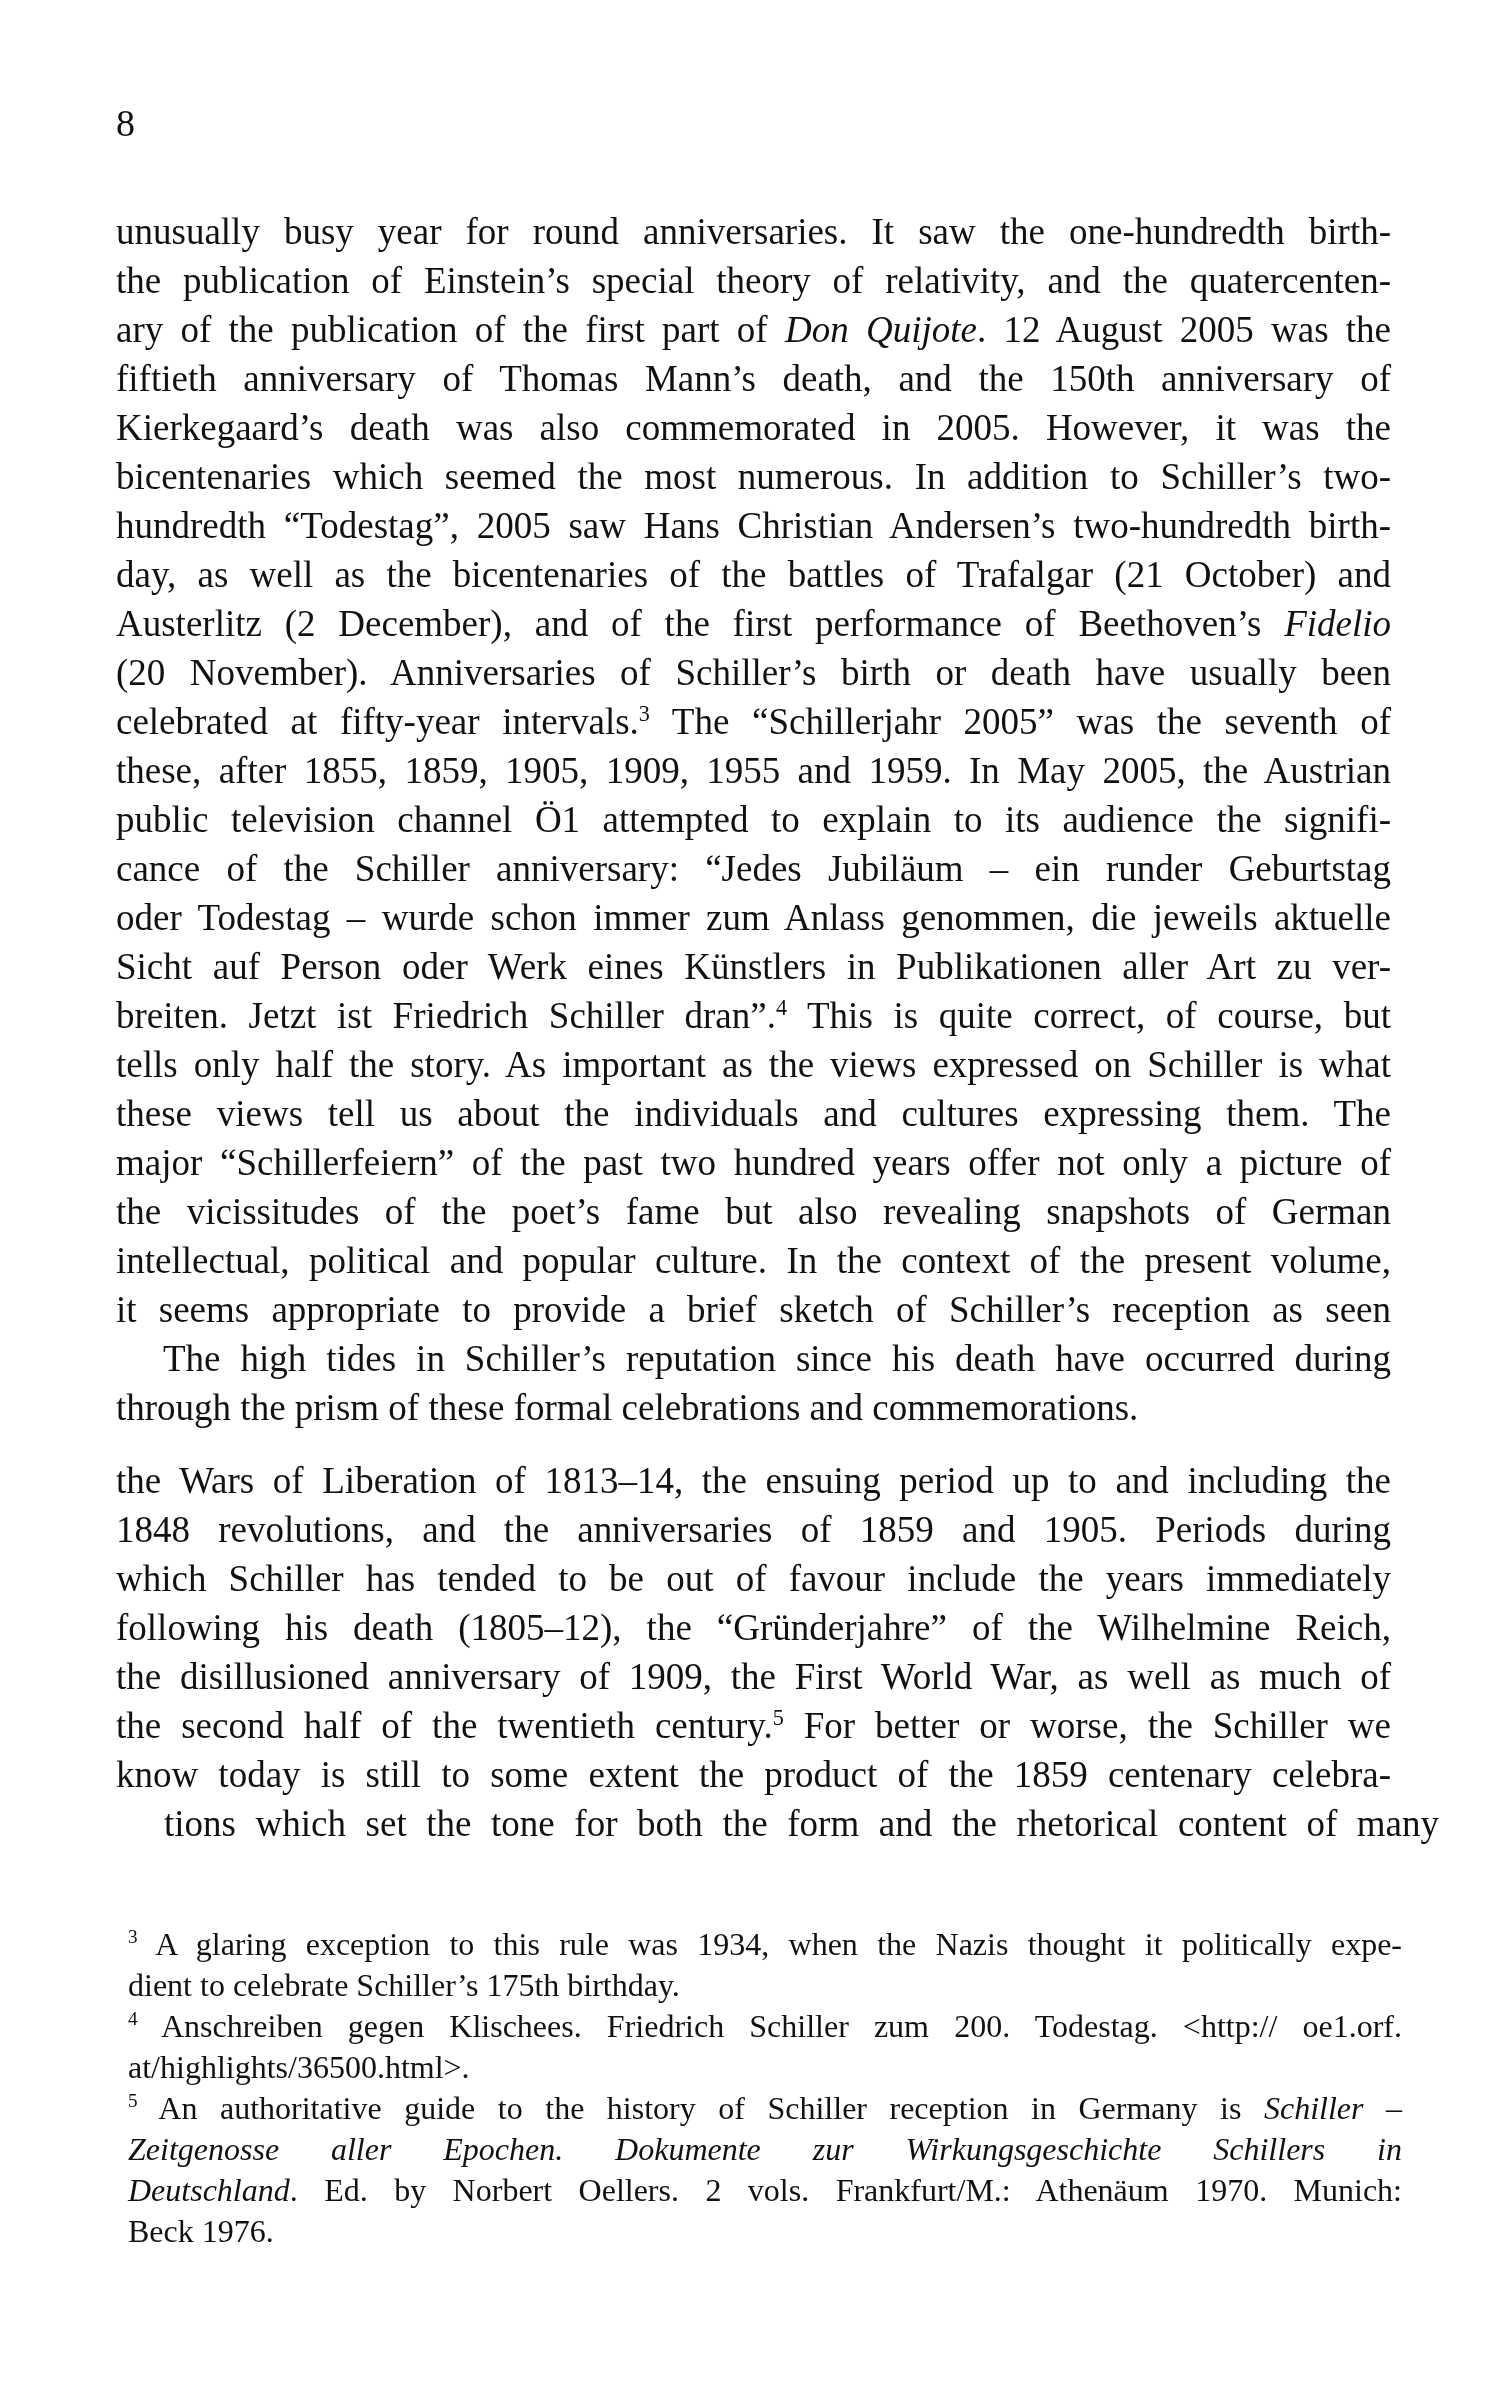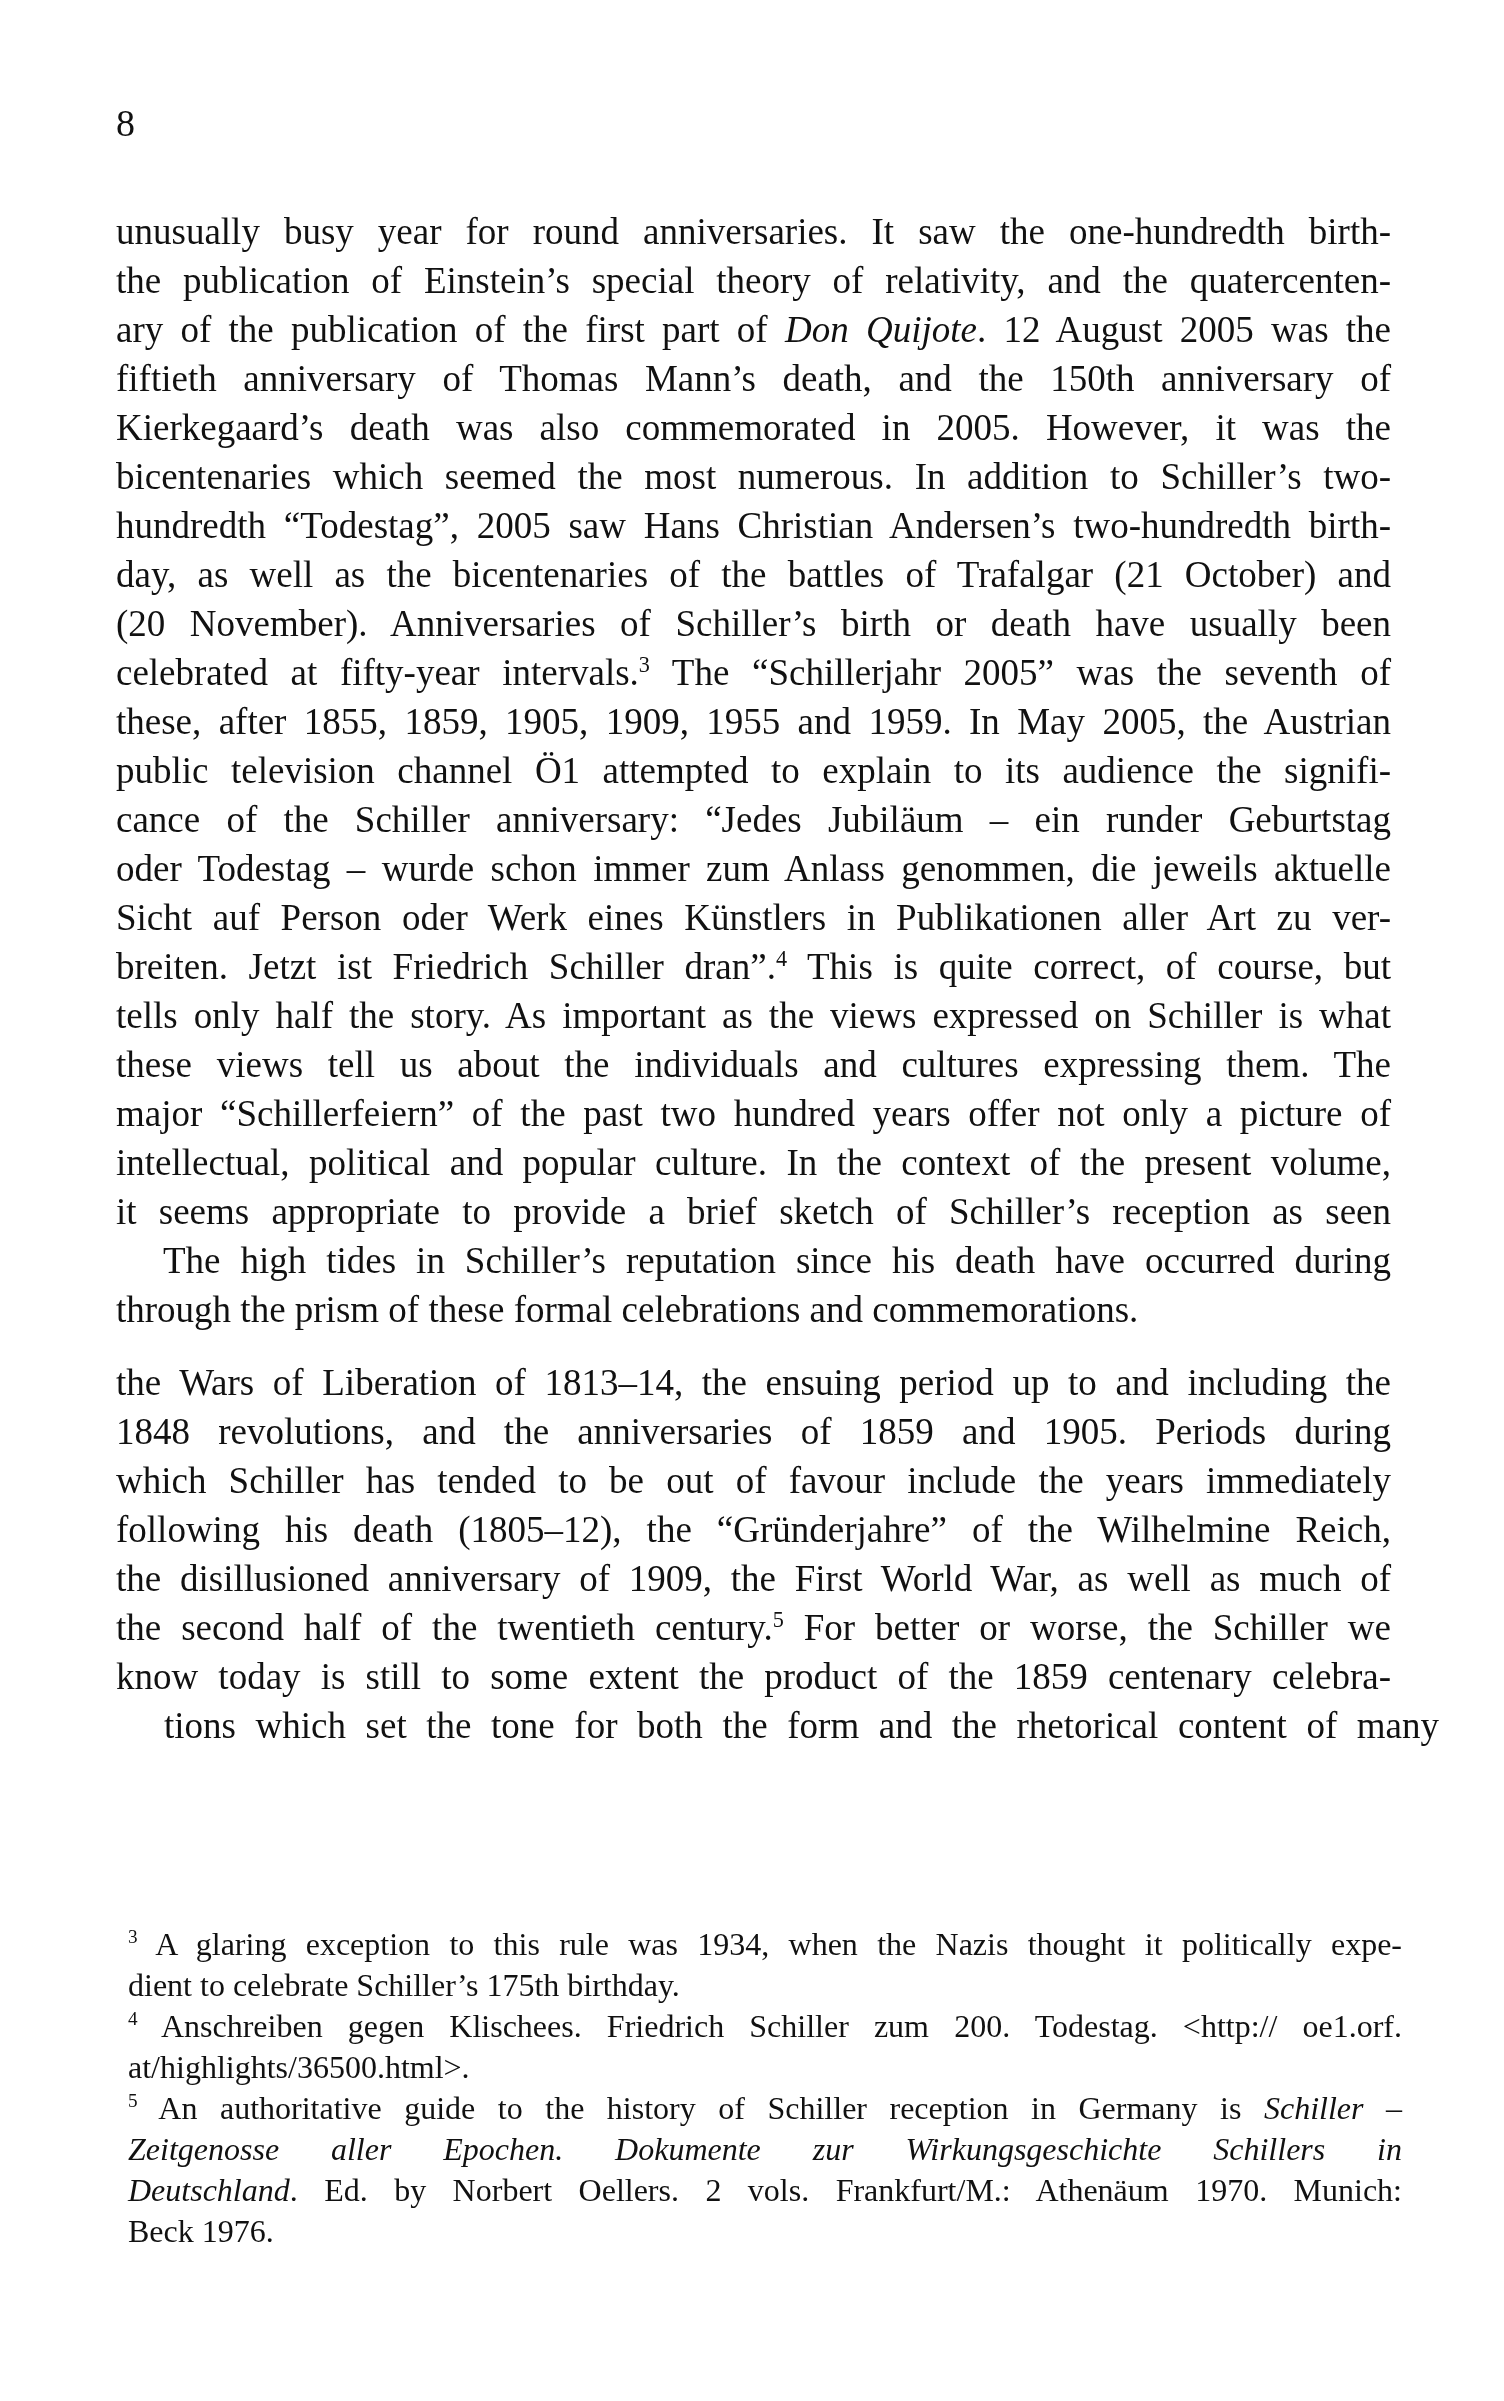--- a/index.html
+++ b/index.html
@@ -77,31 +77,33 @@
 
 <div class="body-text" id="body-text">
     <div class="line" style="white-space: nowrap; display: block; width: 1275px; box-sizing: border-box;"><span>unusually busy year for round anniversaries. It saw the one-hundredth birth-</span></div>
     <div class="line" style="white-space: nowrap; display: block; width: 1275px; box-sizing: border-box;"><span>the publication of Einstein’s special theory of relativity, and the quatercenten-</span></div>
     <div class="line" style="white-space: nowrap; display: block; width: 1275px; box-sizing: border-box;"><span>ary of the publication of the first part of </span><em>Don Quijote</em><span>. 12 August 2005 was the</span></div>
     <div class="line" style="white-space: nowrap; display: block; width: 1275px; box-sizing: border-box;"><span>fiftieth anniversary of Thomas Mann’s death, and the 150th anniversary of</span></div>
     <div class="line" style="white-space: nowrap; display: block; width: 1275px; box-sizing: border-box;"><span>Kierkegaard’s death was also commemorated in 2005. However, it was the</span></div>
     <div class="line" style="white-space: nowrap; display: block; width: 1275px; box-sizing: border-box;"><span>bicentenaries which seemed the most numerous. In addition to Schiller’s two-</span></div>
     <div class="line" style="white-space: nowrap; display: block; width: 1275px; box-sizing: border-box;"><span>hundredth “Todestag”, 2005 saw Hans Christian Andersen’s two-hundredth birth-</span></div>
     <div class="line" style="white-space: nowrap; display: block; width: 1275px; box-sizing: border-box;"><span>day, as well as the bicentenaries of the battles of Trafalgar (21 October) and</span></div>
+    <div class="line" style="white-space: nowrap; display: block; width: 1275px; box-sizing: border-box;"><span>Austerlitz (2 December), and of the first performance of Beethoven’s </span><em>Fidelio</em></div>
     <div class="line" style="white-space: nowrap; display: block; width: 1275px; box-sizing: border-box;"><span>(20 November). Anniversaries of Schiller’s birth or death have usually been</span></div>
     <div class="line" style="white-space: nowrap; display: block; width: 1275px; box-sizing: border-box;"><span>celebrated at fifty-year intervals.</span><span class="sup">3</span><span> The “Schillerjahr 2005” was the seventh of</span></div>
     <div class="line" style="white-space: nowrap; display: block; width: 1275px; box-sizing: border-box;"><span>these, after 1855, 1859, 1905, 1909, 1955 and 1959. In May 2005, the Austrian</span></div>
     <div class="line" style="white-space: nowrap; display: block; width: 1275px; box-sizing: border-box;"><span>public television channel Ö1 attempted to explain to its audience the signifi-</span></div>
     <div class="line" style="white-space: nowrap; display: block; width: 1275px; box-sizing: border-box;"><span>cance of the Schiller anniversary: “Jedes Jubiläum – ein runder Geburtstag</span></div>
     <div class="line" style="white-space: nowrap; display: block; width: 1275px; box-sizing: border-box;"><span>oder Todestag – wurde schon immer zum Anlass genommen, die jeweils aktuelle</span></div>
     <div class="line" style="white-space: nowrap; display: block; width: 1275px; box-sizing: border-box;"><span>Sicht auf Person oder Werk eines Künstlers in Publikationen aller Art zu ver-</span></div>
     <div class="line" style="white-space: nowrap; display: block; width: 1275px; box-sizing: border-box;"><span>breiten. Jetzt ist Friedrich Schiller dran”.</span><span class="sup">4</span><span> This is quite correct, of course, but</span></div>
     <div class="line" style="white-space: nowrap; display: block; width: 1275px; box-sizing: border-box;"><span>tells only half the story. As important as the views expressed on Schiller is what</span></div>
     <div class="line" style="white-space: nowrap; display: block; width: 1275px; box-sizing: border-box;"><span>these views tell us about the individuals and cultures expressing them. The</span></div>
     <div class="line" style="white-space: nowrap; display: block; width: 1275px; box-sizing: border-box;"><span>major “Schillerfeiern” of the past two hundred years offer not only a picture of</span></div>
+    <div class="line" style="white-space: nowrap; display: block; width: 1275px; box-sizing: border-box;"><span>the vicissitudes of the poet’s fame but also revealing snapshots of German</span></div>
     <div class="line" style="white-space: nowrap; display: block; width: 1275px; box-sizing: border-box;"><span>intellectual, political and popular culture. In the context of the present volume,</span></div>
     <div class="line" style="white-space: nowrap; display: block; width: 1275px; box-sizing: border-box;"><span>it seems appropriate to provide a brief sketch of Schiller’s reception as seen</span></div>
     <div class="line indent" style="white-space: nowrap; display: block; width: 1275px; box-sizing: border-box;"><span>The high tides in Schiller’s reputation since his death have occurred during</span></div>
     <div class="line last" style="white-space: nowrap; display: block; width: 1275px; box-sizing: border-box;"><span>through the prism of these formal celebrations and commemorations.</span></div>
     <div class="line" style="white-space: nowrap; display: block; width: 1275px; box-sizing: border-box; margin-top: 24px;"><span>the Wars of Liberation of 1813–14, the ensuing period up to and including the</span></div>
     <div class="line" style="white-space: nowrap; display: block; width: 1275px; box-sizing: border-box;"><span>1848 revolutions, and the anniversaries of 1859 and 1905. Periods during</span></div>
     <div class="line" style="white-space: nowrap; display: block; width: 1275px; box-sizing: border-box;"><span>which Schiller has tended to be out of favour include the years immediately</span></div>
     <div class="line" style="white-space: nowrap; display: block; width: 1275px; box-sizing: border-box;"><span>following his death (1805–12), the “Gründerjahre” of the Wilhelmine Reich,</span></div>
     <div class="line" style="white-space: nowrap; display: block; width: 1275px; box-sizing: border-box;"><span>the disillusioned anniversary of 1909, the First World War, as well as much of</span></div>
     <div class="line" style="white-space: nowrap; display: block; width: 1275px; box-sizing: border-box;"><span>the second half of the twentieth century.</span><span class="sup">5</span><span> For better or worse, the Schiller we</span></div>

